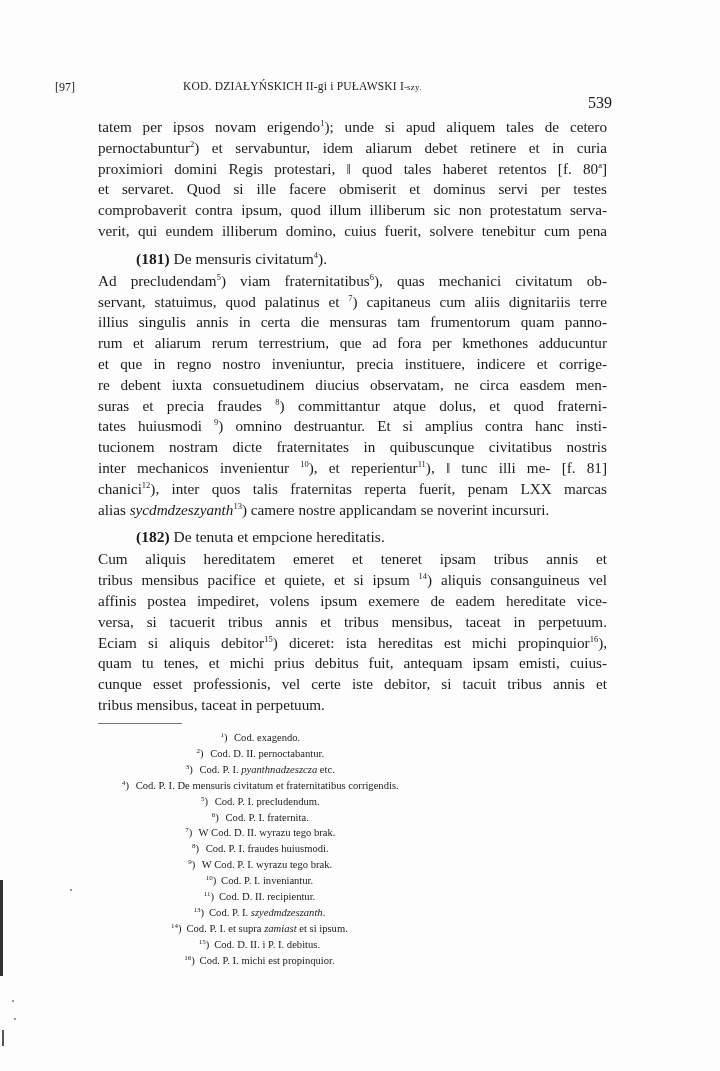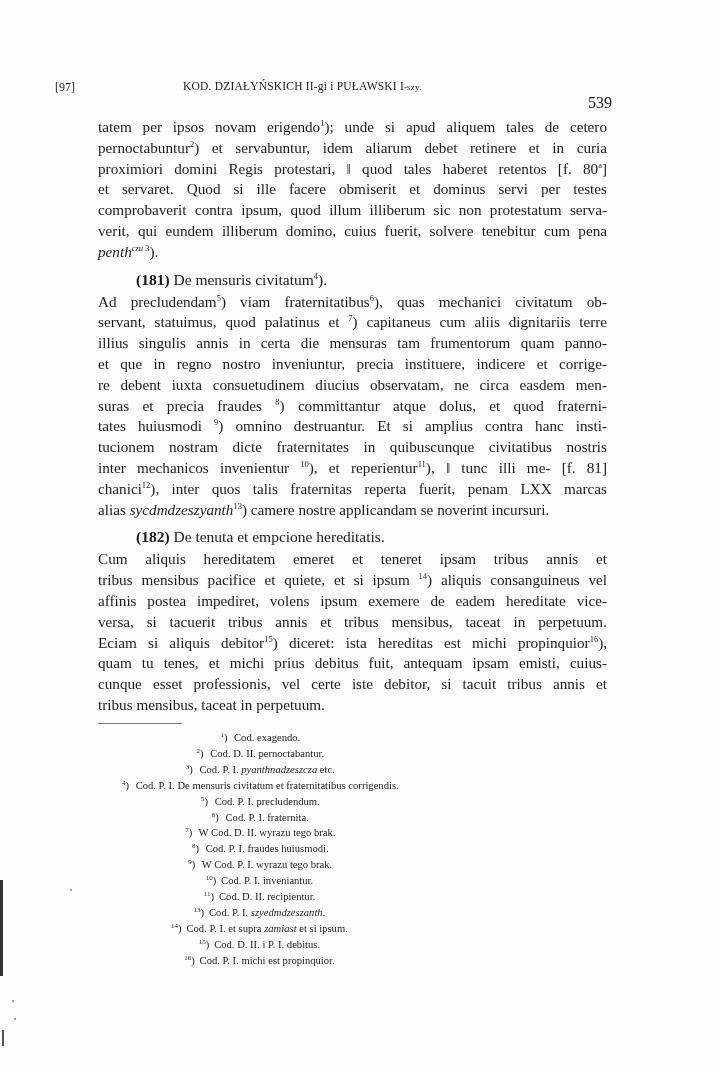--- a/index.html
+++ b/index.html
@@ -45,28 +45,28 @@
 
 <div class="body-text">
   <div id="p1">
       <span class="line"><span>tatem per ipsos novam erigendo</span><sup>1</sup><span>);  unde  si apud aliquem  tales de cetero</span></span>
       <span class="line"><span>pernoctabuntur</span><sup>2</sup><span>)  et  servabuntur,  idem  aliarum  debet  retinere et in  curia</span></span>
       <span class="line"><span>proximiori domini Regis protestari,  ‖  quod  tales  haberet  retentos    [f. 80</span><sup>a</sup><span>]</span></span>
       <span class="line"><span>et servaret.  Quod  si  ille  facere  obmiserit  et  dominus  servi  per  testes</span></span>
       <span class="line"><span>comprobaverit contra ipsum, quod illum illiberum sic non protestatum serva-</span></span>
       <span class="line"><span>verit, qui eundem illiberum domino, cuius fuerit, solvere tenebitur cum pena</span></span>
     </div>
-  <span class="line last"><i>penth</i><sup><i>czu</i> <span>3</span></sup><span>).</span></span>
 
   <div class="heading"><span class="num">(181)</span><span> De mensuris civitatum</span><sup>4</sup><span>).</span></div>
 
   <div id="p2">
       <span class="line"><span>Ad precludendam</span><sup>5</sup><span>) viam fraternitatibus</span><sup>6</sup><span>), quas mechanici civitatum ob-</span></span>
       <span class="line"><span>servant,  statuimus,  quod palatinus et </span><sup>7</sup><span>) capitaneus cum aliis dignitariis terre</span></span>
       <span class="line"><span>illius singulis annis in certa die mensuras tam frumentorum quam panno-</span></span>
+      <span class="line"><span>rum et aliarum rerum terrestrium,  que ad fora  per kmethones adducuntur</span></span>
       <span class="line"><span>et que in regno nostro inveniuntur,  precia  instituere,  indicere et corrige-</span></span>
       <span class="line"><span>re debent iuxta consuetudinem diucius observatam,  ne circa easdem men-</span></span>
       <span class="line"><span>suras  et  precia  fraudes </span><sup>8</sup><span>)  committantur  atque  dolus,  et  quod  fraterni-</span></span>
       <span class="line"><span>tates  huiusmodi </span><sup>9</sup><span>)  omnino  destruantur.  Et si amplius contra hanc insti-</span></span>
       <span class="line"><span>tucionem  nostram  dicte  fraternitates  in  quibuscunque  civitatibus  nostris</span></span>
       <span class="line"><span>inter  mechanicos  invenientur </span><sup>10</sup><span>),  et reperientur</span><sup>11</sup><span>),  ‖  tunc  illi  me-      [f. 81]</span></span>
       <span class="line"><span>chanici</span><sup>12</sup><span>),  inter quos talis fraternitas  reperta  fuerit,  penam  LXX  marcas</span></span>
     </div>
   <span class="line last"><span>alias </span><i>sycdmdzeszyanth</i><sup>13</sup><span>) camere nostre applicandam se noverint incursuri.</span></span>
 

